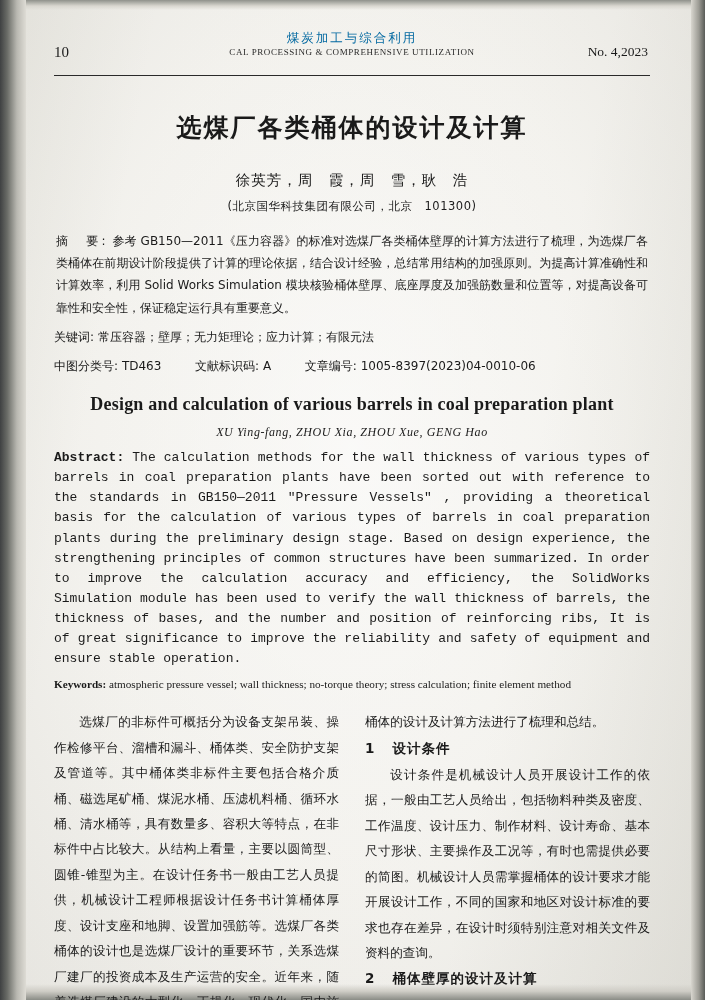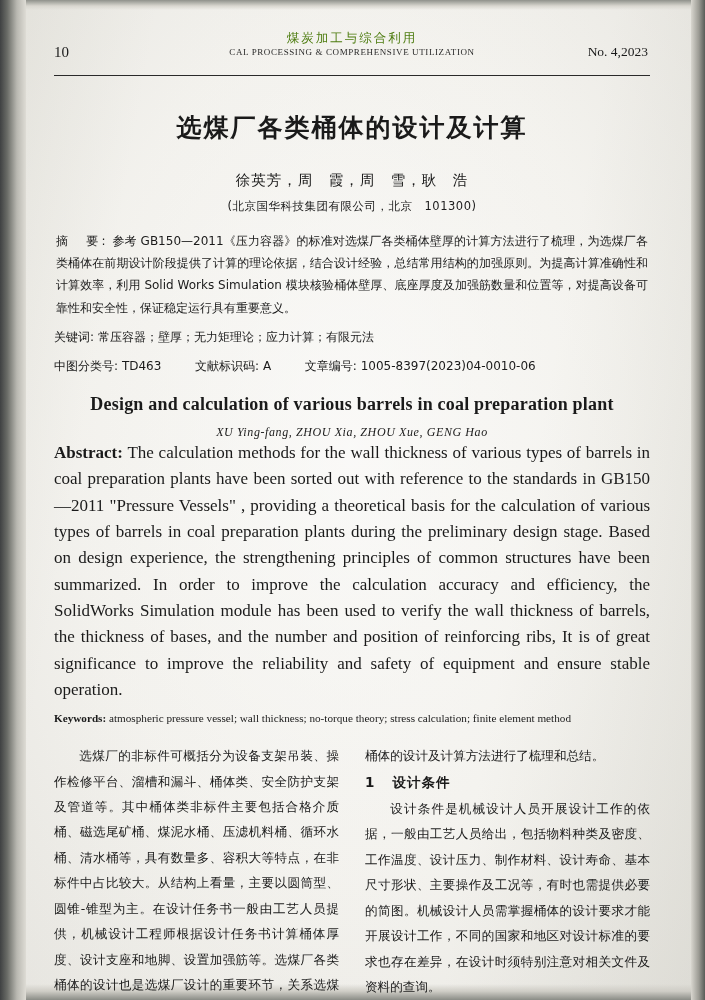--- a/index.html
+++ b/index.html
@@ -62,21 +62,21 @@
     height: 42px;
   }
   .runhead-center {
     text-align: center;
     line-height: 1.25;
   }
   .runhead-cn {
     font-family: "DejaVu Sans", sans-serif;
     font-size: 12.5px;
     letter-spacing: 2px;
-    color: #4d7c0f;
+    color: #0369a1;
   }
   .runhead-en {
     font-family: "Liberation Serif", serif;
     font-size: 9px;
     letter-spacing: 0.6px;
     color: #2a2a2a;
     margin-top: 1px;
   }
   .runhead-left {
     position: absolute;
@@ -159,23 +159,23 @@
     letter-spacing: 0.6px;
   }
   .affil-en {
     text-align: center;
     font-family: "Liberation Serif", serif;
     font-style: italic;
     font-size: 9.5px;
     margin-top: 6px;
   }
   .abs-en {
-    margin-top: 0;
-    font-family: Liberation Serif, serif;
-    font-size: 17px;
+    margin-top: 8px;
+    font-family: Liberation Mono, monospace;
+    font-size: 13px;
     line-height: 1.55;
     text-align: justify;
   }
   .abs-en b { font-weight: bold; }
   .kw-en {
     margin-top: 7px;
     font-family: "Liberation Serif", serif;
     font-size: 11.2px;
     line-height: 1.5;
   }

